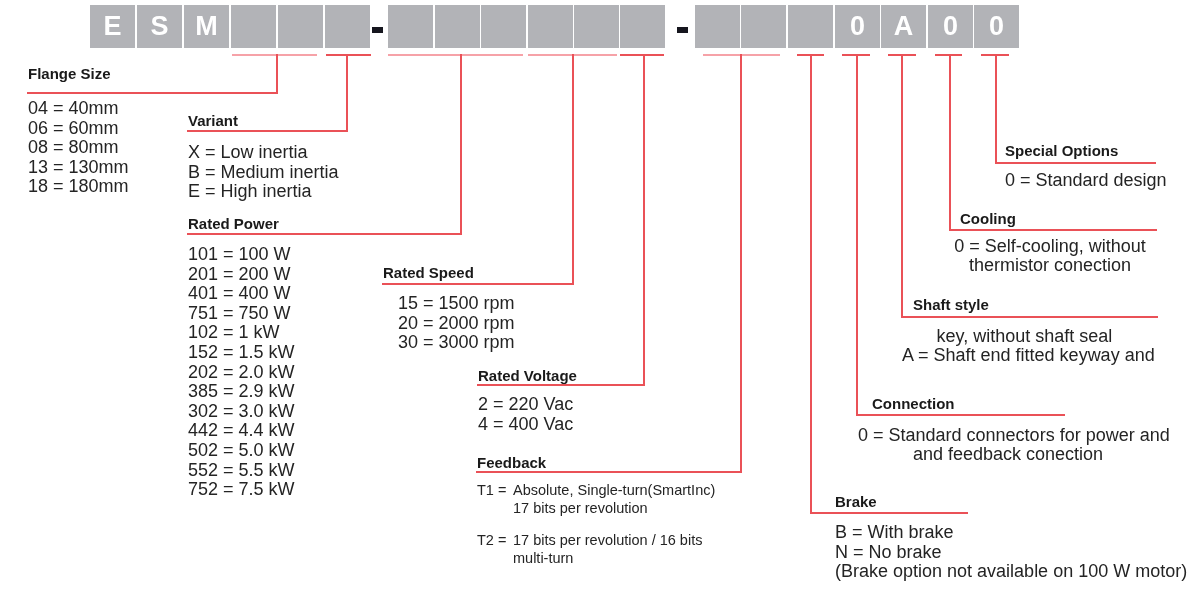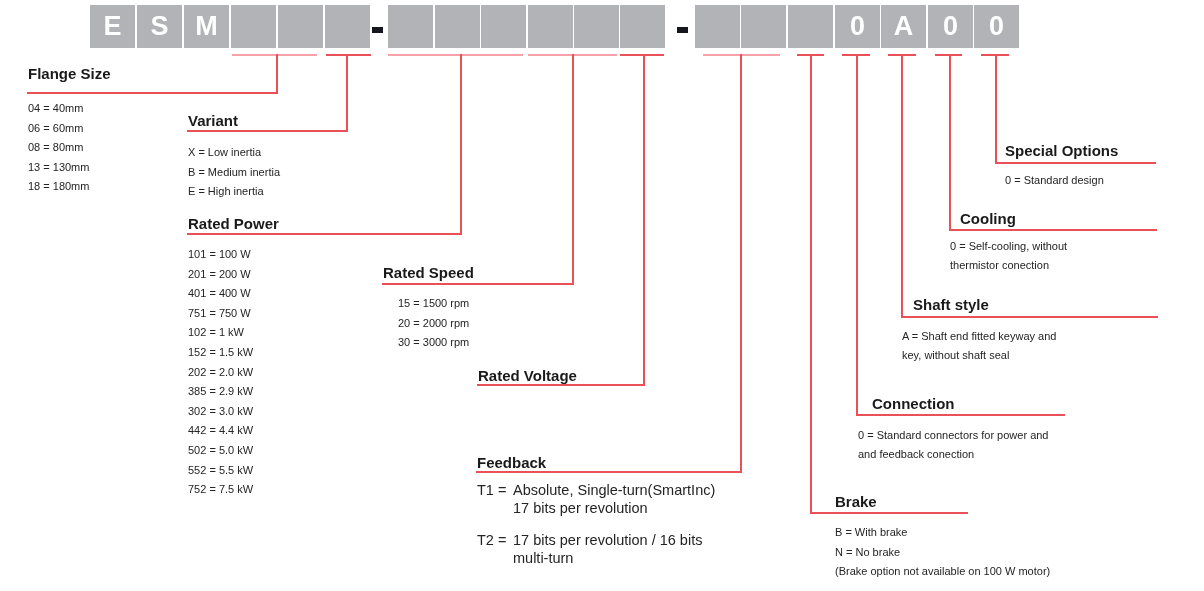--- a/index.html
+++ b/index.html
@@ -9,22 +9,22 @@
   html,body{margin:0;padding:0;background:#ffffff;}
   #stage{position:relative;width:1204px;height:591px;background:#ffffff;overflow:hidden;
          font-family:"Liberation Sans",sans-serif;color:var(--body_text);}
   .mbox{position:absolute;top:5px;width:45px;height:43px;background:var(--box_gray);
         color:var(--box_text);font-weight:bold;font-size:27px;line-height:43px;text-align:center;}
   .dash{position:absolute;top:27px;width:11px;height:6px;background:var(--dash);}
   .hline{position:absolute;height:2px;background:var(--red);}
   .hline.light{background:var(--red_light);}
   .vline{position:absolute;width:2px;background:var(--red);}
   .sec-title{position:absolute;font-weight:bold;font-size:15px;color:var(--title_text);white-space:nowrap;}
-  .items{position:absolute;font-size:11px;line-height:19.6px;white-space:nowrap;}
-  .items.centered{white-space:nowrap;}
+  .items{position:absolute;font-size:18px;line-height:19.6px;white-space:nowrap;}
+  .items.centered{text-align:center;white-space:nowrap;}
   .fb-entry{position:absolute;font-size:14.5px;line-height:17.5px;display:flex;white-space:nowrap;}
   .fb-code{display:inline-block;width:36px;flex:0 0 36px;}
 </style>
 </head>
 <body>
 
 <div id="stage">
 
   <div class="mbox" style="left:90px">E</div>
   <div class="mbox" style="left:137px">S</div>
@@ -118,20 +118,24 @@
   </div>
 
   <div class="sec-title" style="left:383px;top:264px">Rated Speed</div>
   <div class="items" style="left:398px;top:294px">
     <div>15 = 1500 rpm</div>
     <div>20 = 2000 rpm</div>
     <div>30 = 3000 rpm</div>
   </div>
 
   <div class="sec-title" style="left:478px;top:367px">Rated Voltage</div>
+  <div class="items" style="left:478px;top:395px">
+    <div>2 = 220 Vac</div>
+    <div>4 = 400 Vac</div>
+  </div>
 
   <div class="sec-title" style="left:477px;top:454px">Feedback</div>
   <div class="fb-entry" style="left:477px;top:482px">
     <span class="fb-code">T1 =</span>
     <span>
       <div>Absolute, Single-turn(SmartInc)</div>
       <div>17 bits per revolution</div>
     </span>
   </div>
   <div class="fb-entry" style="left:477px;top:532px">
@@ -150,22 +154,22 @@
   </div>
 
   <div class="sec-title" style="left:872px;top:395px">Connection</div>
   <div class="items centered" style="left:858px;top:426px;width:300px;line-height:18.5px">
     <div>0 = Standard connectors for power and</div>
     <div>and feedback conection</div>
   </div>
 
   <div class="sec-title" style="left:913px;top:296px">Shaft style</div>
   <div class="items centered" style="left:902px;top:327px;width:245px;line-height:19px">
+    <div>key, without shaft seal</div>
     <div>A = Shaft end fitted keyway and</div>
-    <div>key, without shaft seal</div>
   </div>
 
   <div class="sec-title" style="left:960px;top:210px">Cooling</div>
   <div class="items centered" style="left:950px;top:237px;width:200px;line-height:19px">
     <div>0 = Self-cooling, without</div>
     <div>thermistor conection</div>
   </div>
 
   <div class="sec-title" style="left:1005px;top:142px">Special Options</div>
   <div class="items" style="left:1005px;top:171px">

